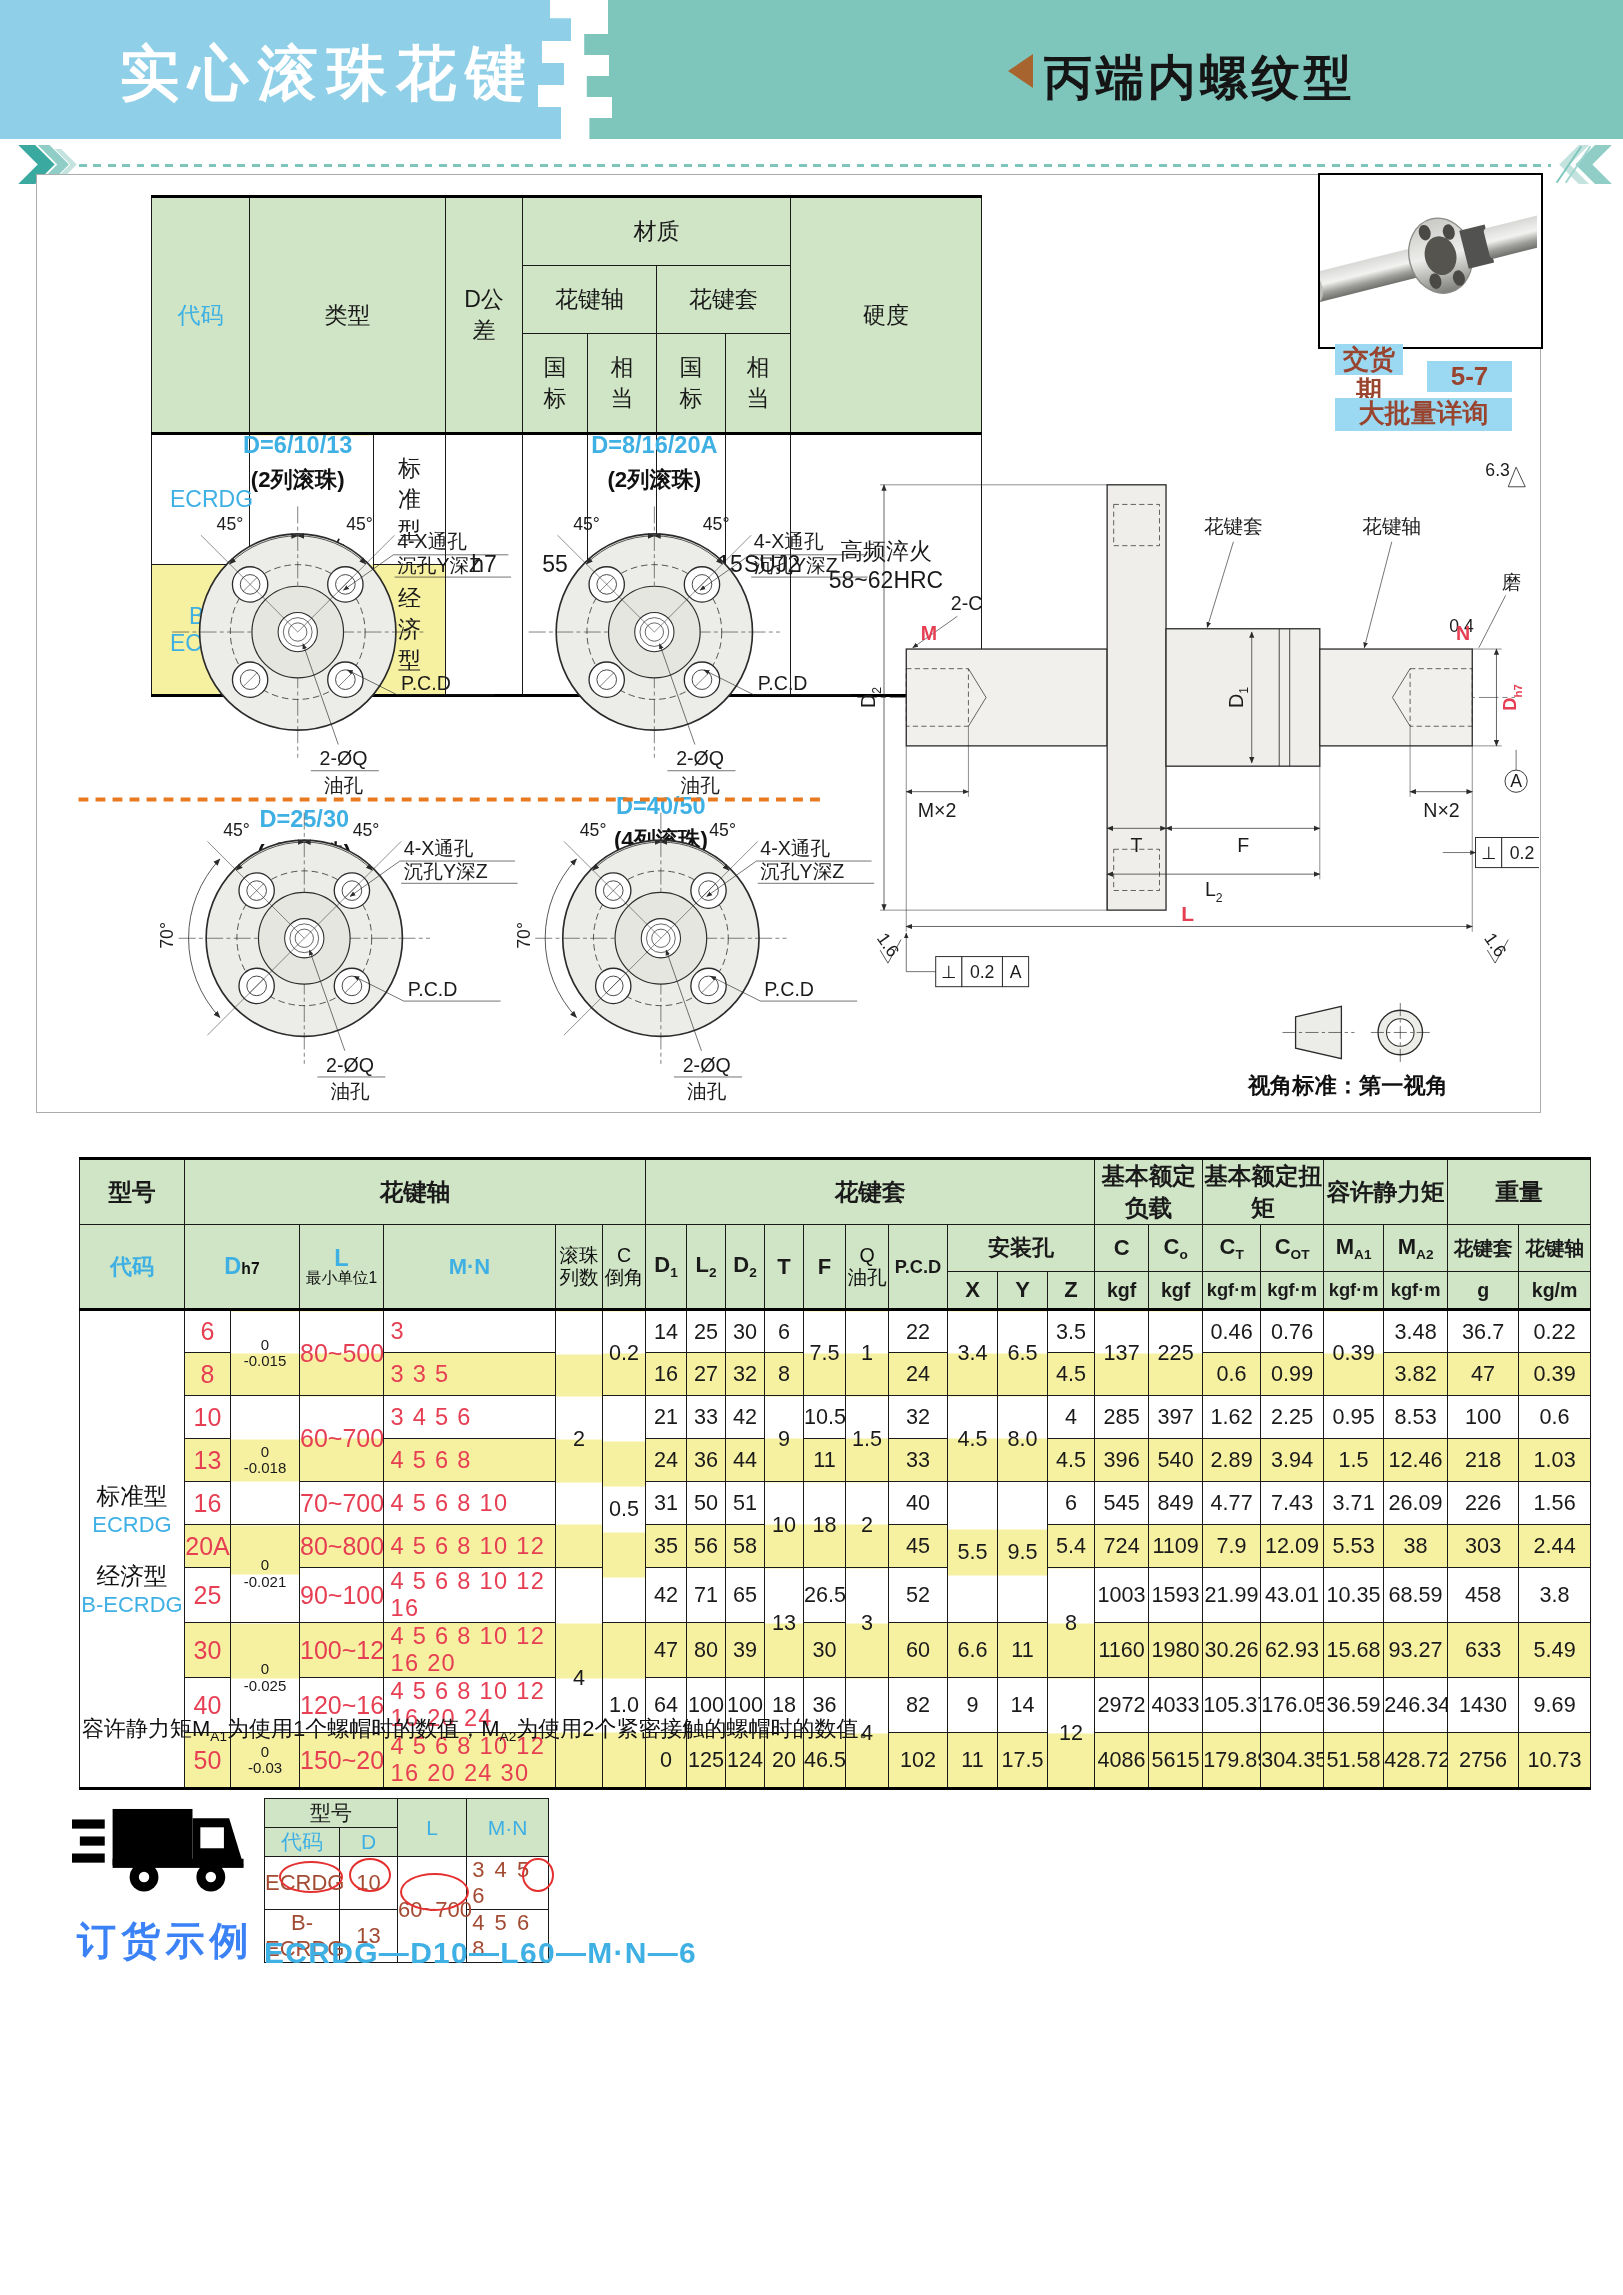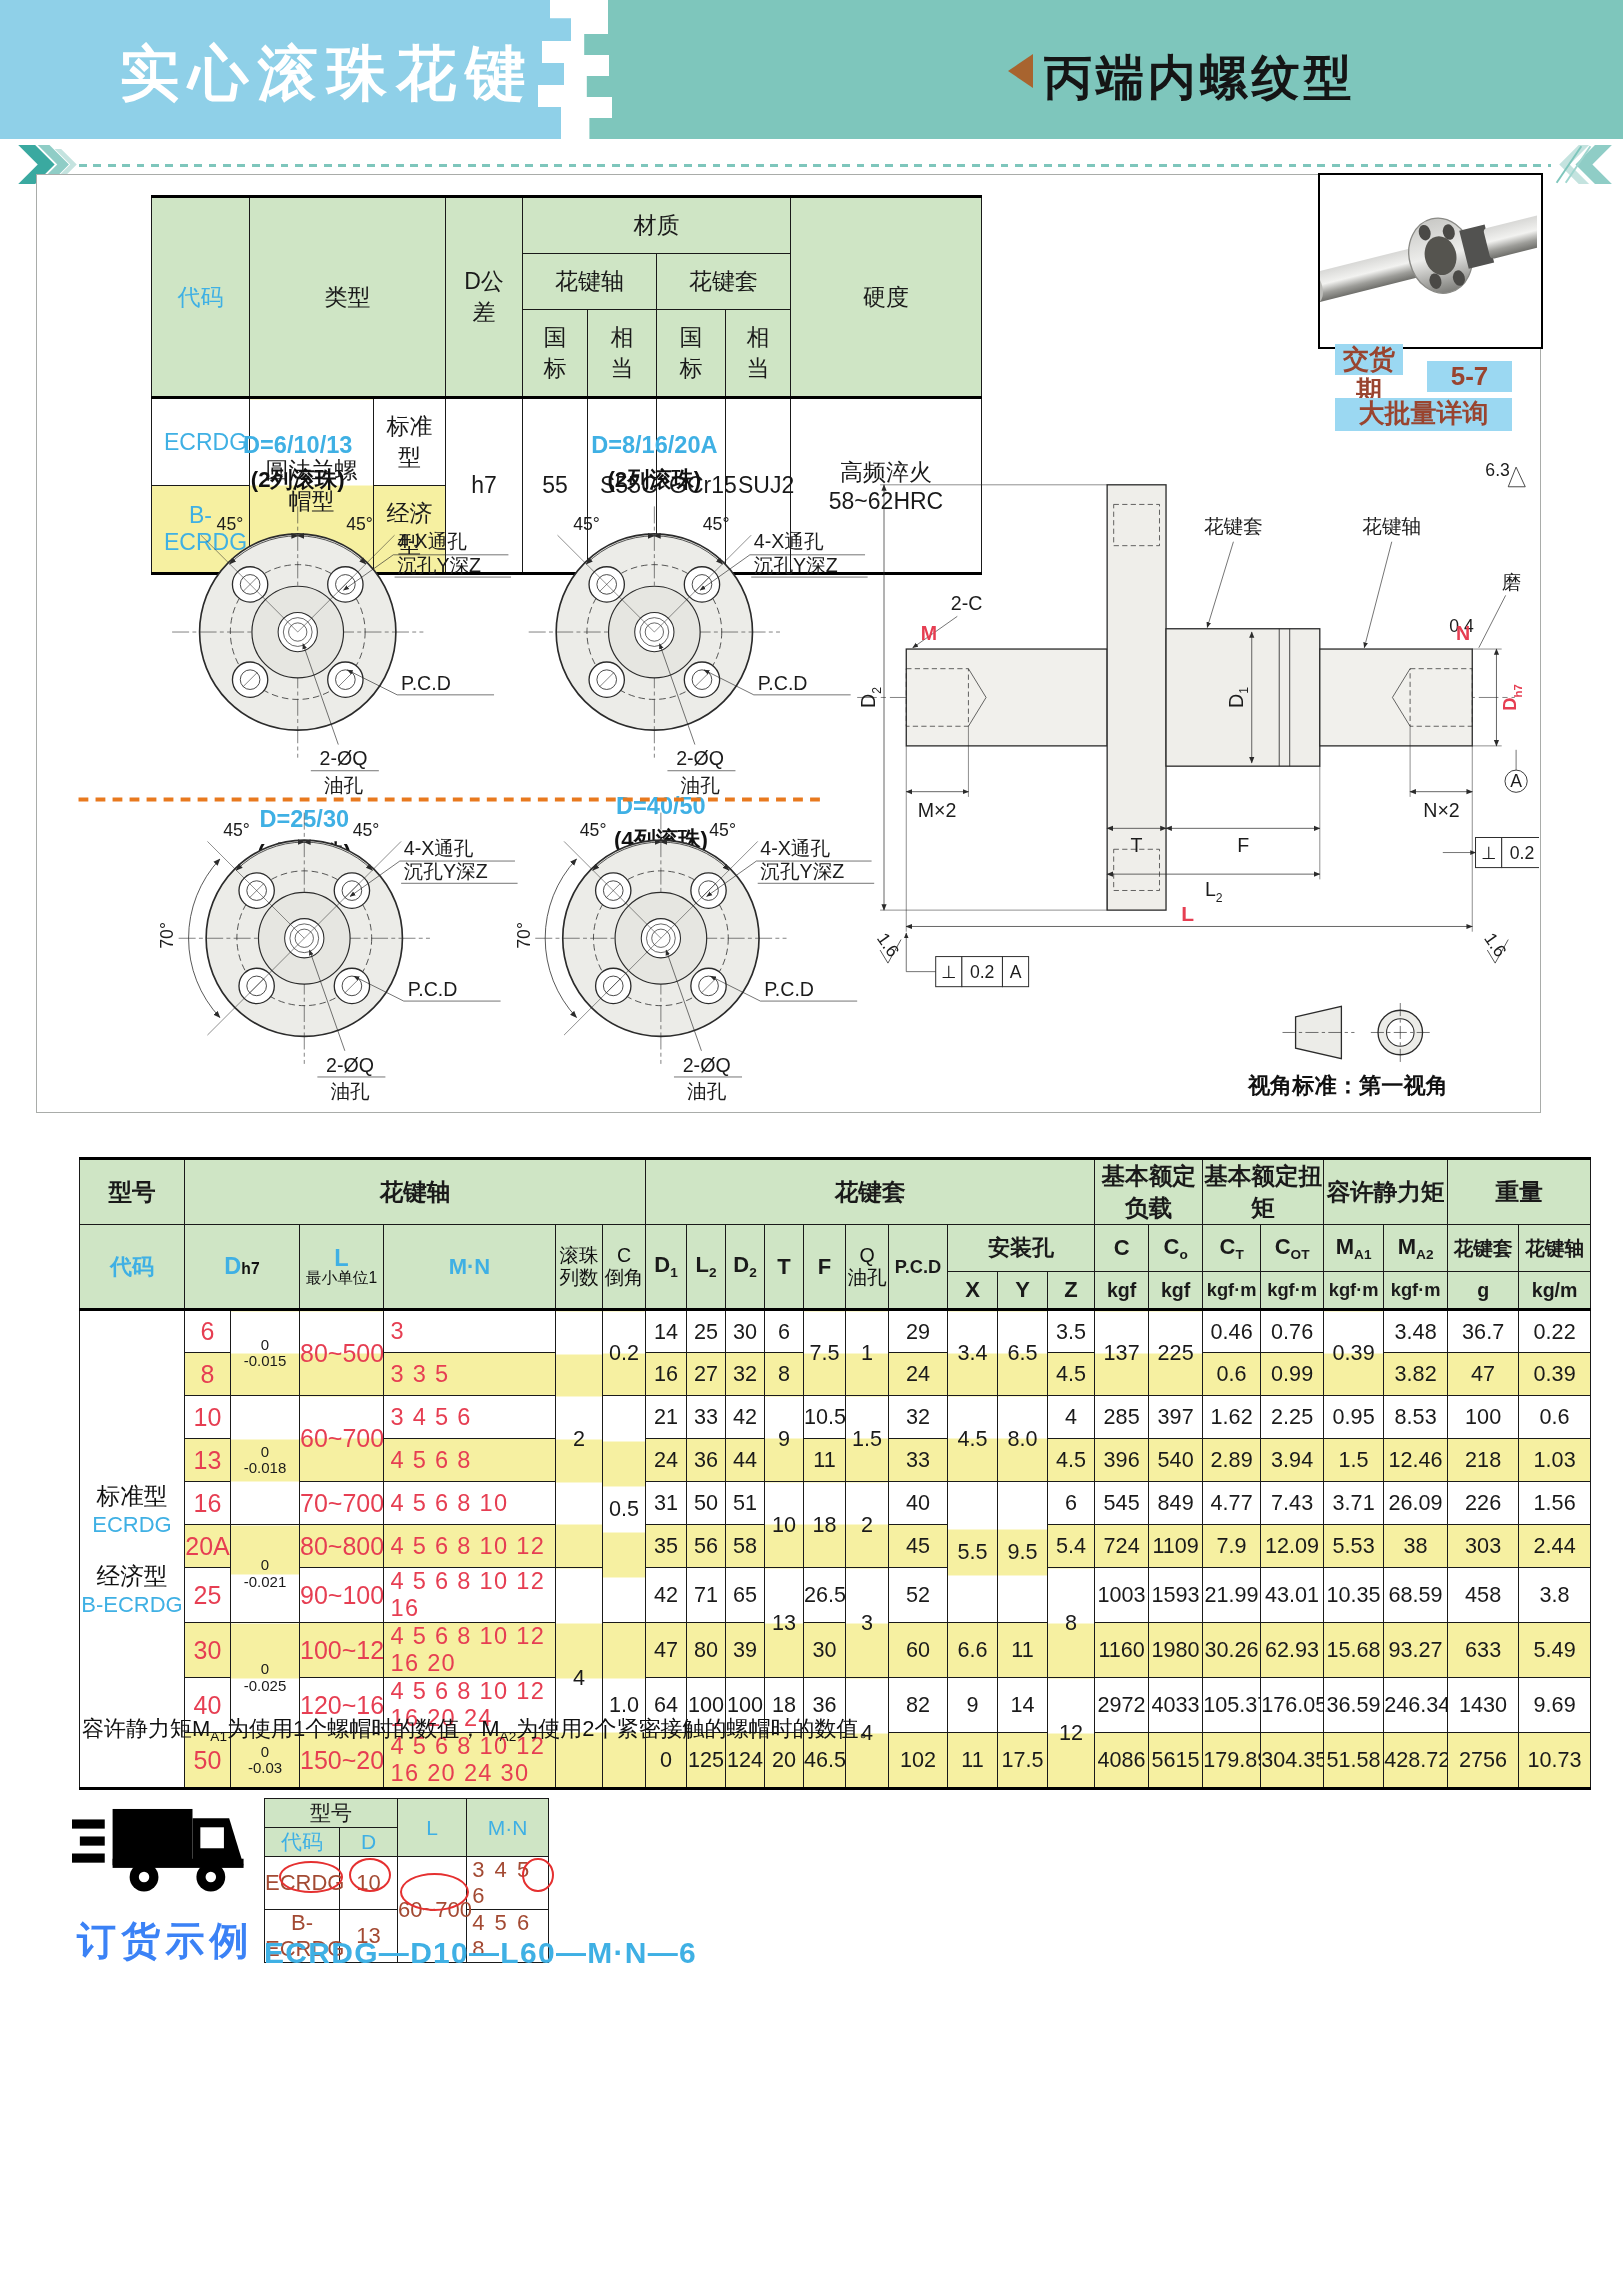--- a/index.html
+++ b/index.html
@@ -19,21 +19,21 @@
     clip-path:polygon(33px 0,1049px 0,1049px 139px,14.4px 139px,14.4px 118px,37px 118px,37px 97px,11.8px 97px,11.8px 76px,34px 76px,34px 55px,9.2px 55px,9.2px 34px,33px 34px);}
   .hdr-title-l{left:98px;top:34px;width:458px;text-align:center;font-size:60px;font-weight:bold;color:#fff;letter-spacing:9.2px;}
   .hdr-title-r{left:1044px;top:46px;font-size:48px;font-weight:bold;color:#151515;letter-spacing:3.9px;}
   .hdr-arrow{left:1008px;top:54px;width:0;height:0;border-top:17px solid transparent;border-bottom:17px solid transparent;border-right:25px solid #a8642f;}
   .deco-line{left:79px;top:164px;width:1472px;height:3.3px;
     background:repeating-linear-gradient(90deg,var(--teal) 0 7.9px,transparent 7.9px 14.4px);}
   
   .panel{left:36px;top:174px;width:1503px;height:937px;border:1.3px solid #a9aca9;background:#fff;}
   
   .spec{position:absolute;left:151px;top:195px;border-collapse:collapse;table-layout:fixed;width:831px;}
-  .spec th,.spec td{border:1.3px solid #1a1a1a;text-align:center;vertical-align:middle;font-size:23px;font-weight:normal;padding:12px;}
+  .spec th,.spec td{border:1.3px solid #1a1a1a;text-align:center;vertical-align:middle;font-size:23px;font-weight:normal;padding:18px;}
   .spec th{background:var(--green);}
   .spec{border-top:3.9px solid #000;border-bottom:3.3px solid #000;}
   .spec thead{border-bottom:3.3px solid #000;}
   .blue{color:var(--blue);}
   td.yelbg{background:var(--yel);}
   td.gwy{background:linear-gradient(180deg,#fff 0 50%,var(--yel) 50% 100%) !important;}
   td.gyw{background:linear-gradient(180deg,var(--yel) 0 50%,#fff 50% 100%) !important;}
   td.g3a{background:linear-gradient(180deg,#fff 0 33.4%,var(--yel) 33.4% 66.7%,#fff 66.7% 100%) !important;}
   td.g3b{background:linear-gradient(180deg,var(--yel) 0 33.4%,#fff 33.4% 66.7%,var(--yel) 66.7% 100%) !important;}
   td.g5{background:linear-gradient(180deg,#fff 0 20%,var(--yel) 20% 40%,#fff 40% 60%,var(--yel) 60% 80%,#fff 80% 100%) !important;}
@@ -451,21 +451,21 @@
           <td rowspan="2" class="rd gwy">80~500</td>
           <td class="mn">3</td>
           <td rowspan="6" class="g6">2</td>
           <td rowspan="2" class="gwy">0.2</td>
           <td>14</td>
           <td>25</td>
           <td>30</td>
           <td>6</td>
           <td rowspan="2" class="gwy">7.5</td>
           <td rowspan="2" class="gwy">1</td>
-          <td>29</td>
+          <td>22</td>
           <td rowspan="2" class="gwy">3.4</td>
           <td rowspan="2" class="gwy">6.5</td>
           <td>3.5</td>
           <td rowspan="2" class="gwy">137</td>
           <td rowspan="2" class="gwy">225</td>
           <td>0.46</td>
           <td>0.76</td>
           <td rowspan="2" class="gwy">0.39</td>
           <td>3.48</td>
           <td>36.7</td>

